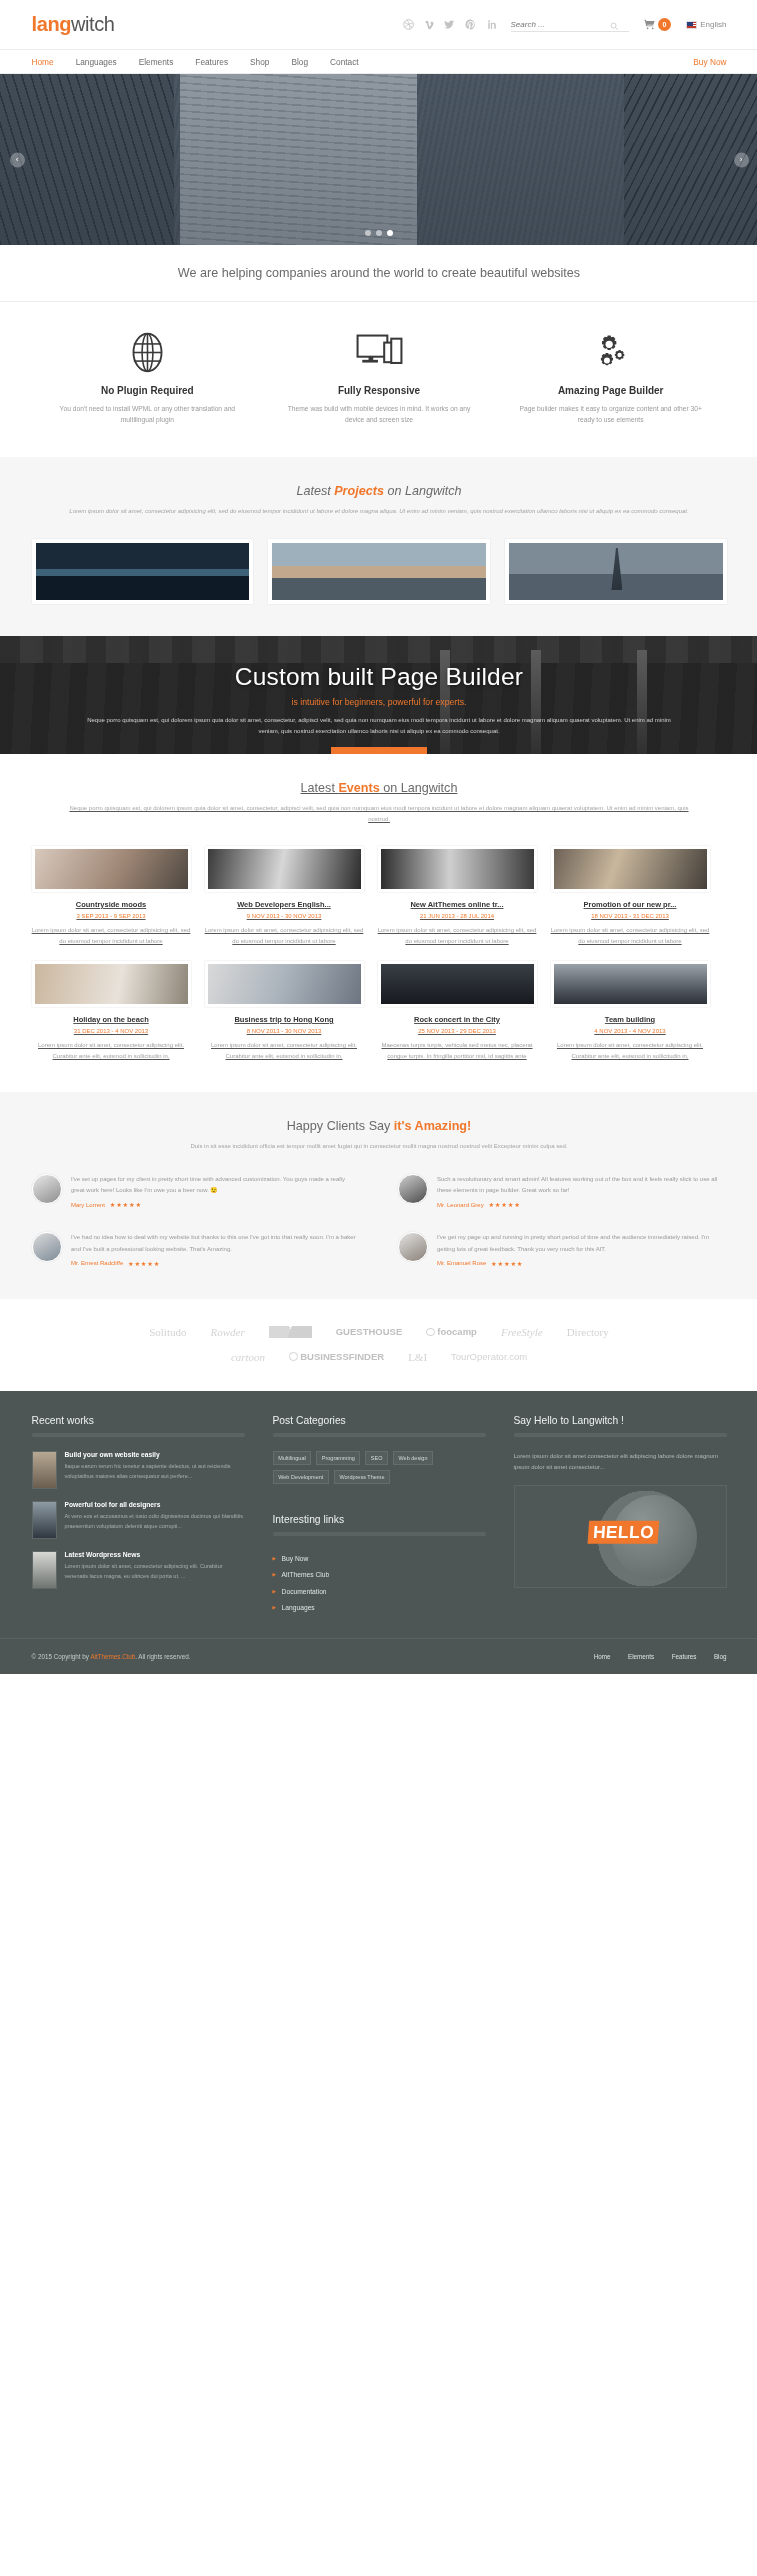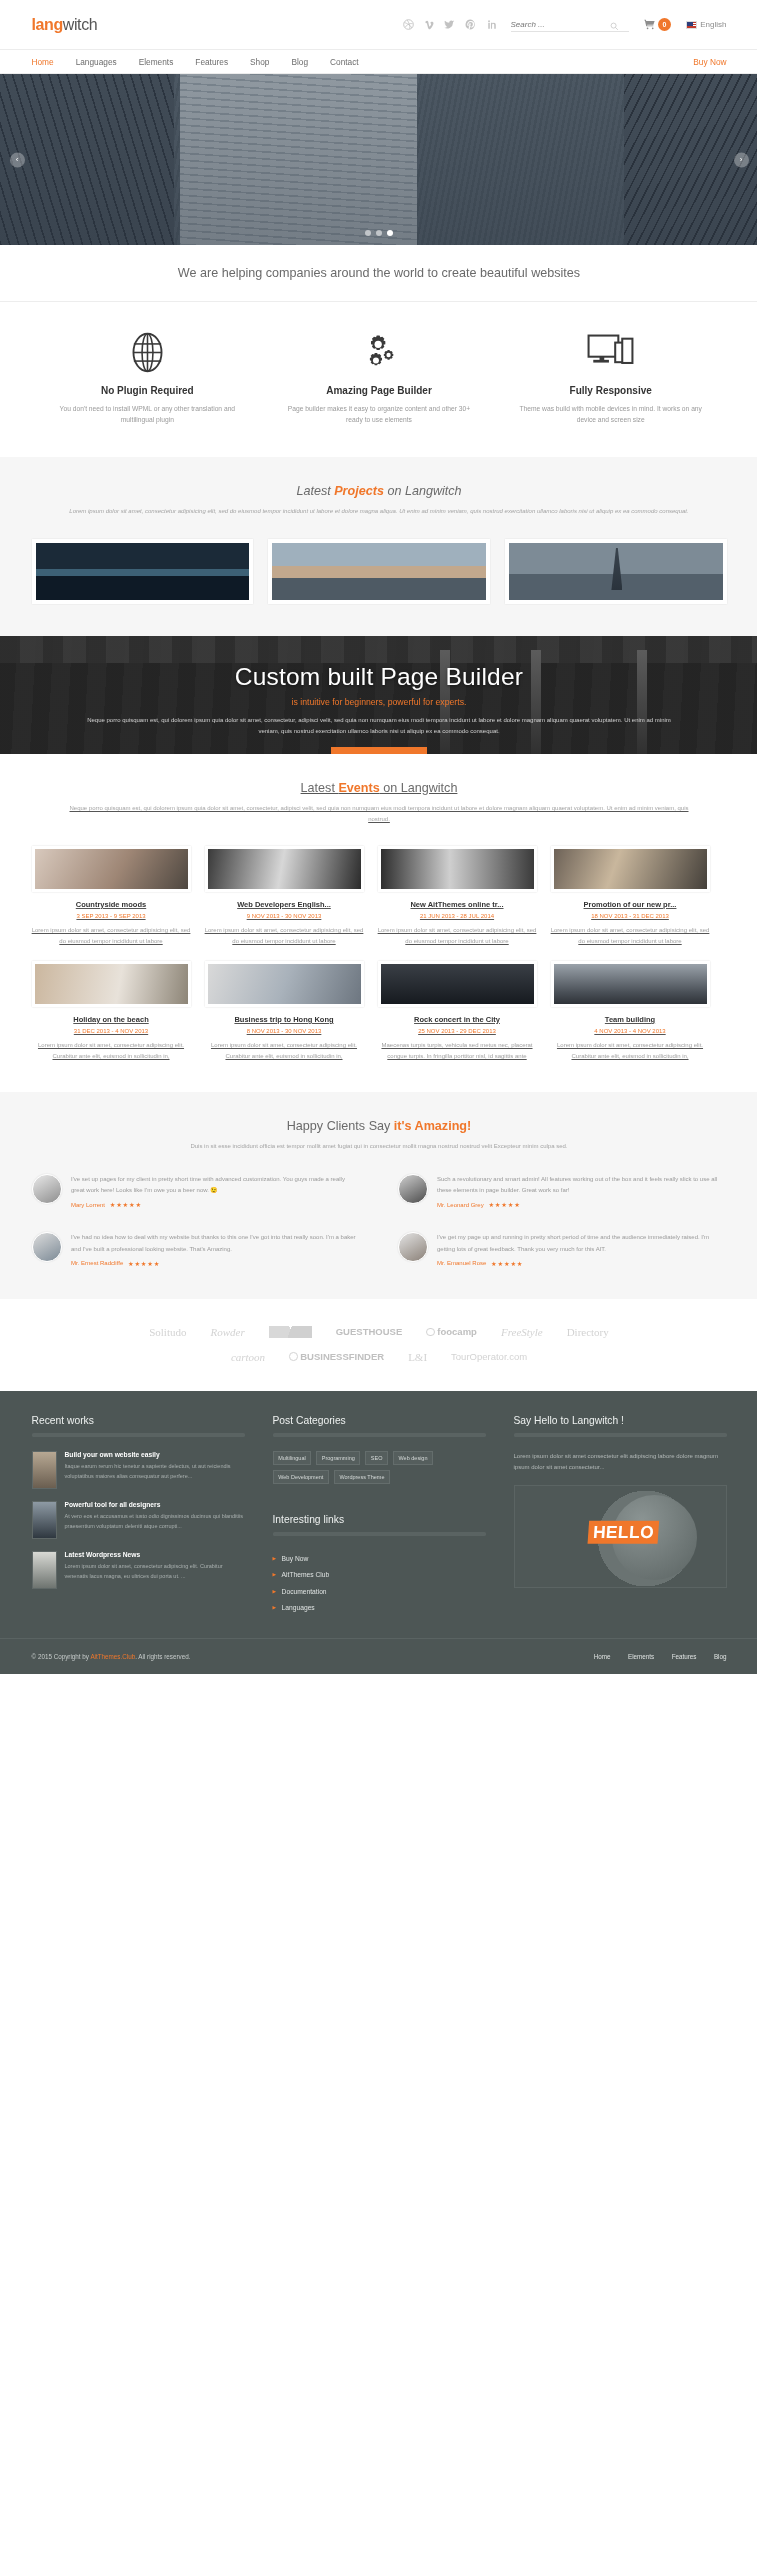--- a/index.html
+++ b/index.html
@@ -7,21 +7,21 @@
     width: 758px;
     font-family: "Liberation Sans", sans-serif;
     background: #ffffff;
     color: #555;
     -webkit-font-smoothing: antialiased;
   }
   .wrap { width: 695px; margin: 0 auto; }
 
   
   .topbar { height: 49px; display: flex; align-items: center; background: #fff; }
-  .logo { font-size: 16px; font-weight: 700; letter-spacing: -0.4px; }
+  .logo { font-size: 20px; font-weight: 700; letter-spacing: -0.4px; }
   .logo .a { color: #f0772b; }
   .logo .b { color: #555; font-weight: 400; }
   .top-right { margin-left: auto; display: flex; align-items: center; gap: 8.7px; }
   .soc { width: 12px; height: 12px; color: #bdbdbd; display:flex; align-items:center; justify-content:center; }
   .soc svg { width: 11px; height: 11px; fill: #c2c2c2; }
   .searchbox { display: flex; align-items: center; border-bottom: 0.8px solid #e2e2e2; width: 118px; margin-left: 4.7px; }
   .searchbox input {
     border: 0; outline: 0; font-size: 8px; font-style: italic; color: #9b9b9b;
     font-family: "Liberation Sans", sans-serif; width: 99px; padding: 2.4px 0;
     background: transparent;
@@ -309,46 +309,46 @@
           <line x1="7.5" y1="15" x2="42.5" y2="15" stroke="#3a3a3a" stroke-width="2"></line>
           <line x1="7" y1="26" x2="43" y2="26" stroke="#3a3a3a" stroke-width="2"></line>
           <line x1="7.5" y1="37" x2="42.5" y2="37" stroke="#3a3a3a" stroke-width="2"></line>
         </svg>
     </div>
     <h3>No Plugin Required</h3>
     <p>You don't need to install WPML or any other translation and multilingual plugin</p>
   </div>
   <div class="feat">
     <div class="ic">
+      <svg width="47" height="38" viewBox="0 0 60 48">
+        <rect x="2" y="3" width="38" height="27" fill="none" stroke="#3a3a3a" stroke-width="2.6"></rect>
+        <rect x="8" y="34" width="20" height="3.5" fill="#3a3a3a"></rect>
+        <rect x="16" y="30" width="6" height="5" fill="#3a3a3a"></rect>
+        <rect x="36" y="12" width="12" height="25" fill="#fff" stroke="#3a3a3a" stroke-width="2.6"></rect>
+        <rect x="45" y="7" width="13" height="31" fill="#fff" stroke="#3a3a3a" stroke-width="2.6"></rect>
+      </svg>
+    </div>
+    <h3>Fully Responsive</h3>
+    <p>Theme was build with mobile devices in mind. It works on any device and screen size</p>
+  </div>
+  <div class="feat">
+    <div class="ic">
       <svg width="43" height="41" viewBox="0 0 54 52">
         <g fill="#3a3a3a">
           <path d="M20 6l2.6.7.9-2.4h3.6l.9 2.4L30.6 6l2.6 2.6-1.2 2.3 2.4.9v3.6l-2.4.9 1.2 2.3-2.6 2.6-2.6-.7-.9 2.4h-3.6l-.9-2.4-2.6.7-2.6-2.6 1.2-2.3-2.4-.9v-3.6l2.4-.9-1.2-2.3z"></path>
           <circle cx="25.3" cy="15.6" r="4.6" fill="#fff"></circle>
           <path d="M35 24l1.7.4.6-1.6h2.4l.6 1.6 1.7-.4 1.7 1.7-.8 1.5 1.6.6v2.4l-1.6.6.8 1.5-1.7 1.7-1.7-.4-.6 1.6h-2.4l-.6-1.6-1.7.4-1.7-1.7.8-1.5-1.6-.6v-2.4l1.6-.6-.8-1.5z"></path>
           <circle cx="38.5" cy="29.2" r="2.8" fill="#fff"></circle>
           <path d="M18 28l2.2.6.8-2h3l.8 2 2.2-.6 2.2 2.2-1 1.9 2 .8v3l-2 .8 1 1.9-2.2 2.2-2.2-.6-.8 2h-3l-.8-2-2.2.6-2.2-2.2 1-1.9-2-.8v-3l2-.8-1-1.9z"></path>
           <circle cx="22.5" cy="36" r="3.8" fill="#fff"></circle>
         </g>
       </svg>
     </div>
     <h3>Amazing Page Builder</h3>
     <p>Page builder makes it easy to organize content and other 30+ ready to use elements</p>
-  </div>
-  <div class="feat">
-    <div class="ic">
-      <svg width="47" height="38" viewBox="0 0 60 48">
-        <rect x="2" y="3" width="38" height="27" fill="none" stroke="#3a3a3a" stroke-width="2.6"></rect>
-        <rect x="8" y="34" width="20" height="3.5" fill="#3a3a3a"></rect>
-        <rect x="16" y="30" width="6" height="5" fill="#3a3a3a"></rect>
-        <rect x="36" y="12" width="12" height="25" fill="#fff" stroke="#3a3a3a" stroke-width="2.6"></rect>
-        <rect x="45" y="7" width="13" height="31" fill="#fff" stroke="#3a3a3a" stroke-width="2.6"></rect>
-      </svg>
-    </div>
-    <h3>Fully Responsive</h3>
-    <p>Theme was build with mobile devices in mind. It works on any device and screen size</p>
   </div>
 </section>
 
 <section class="projects">
   <div class="wrap">
     <div class="sec-head">
       <h2><span>Latest </span><b>Projects</b><span> on Langwitch</span></h2>
       <p>Lorem ipsum dolor sit amet, consectetur adipisicing elit, sed do eiusmod tempor incididunt ut labore et dolore magna aliqua. Ut enim ad minim veniam, quis nostrud exercitation ullamco laboris nisi ut aliquip ex ea commodo consequat.</p>
     </div>
     <div class="proj-grid">

